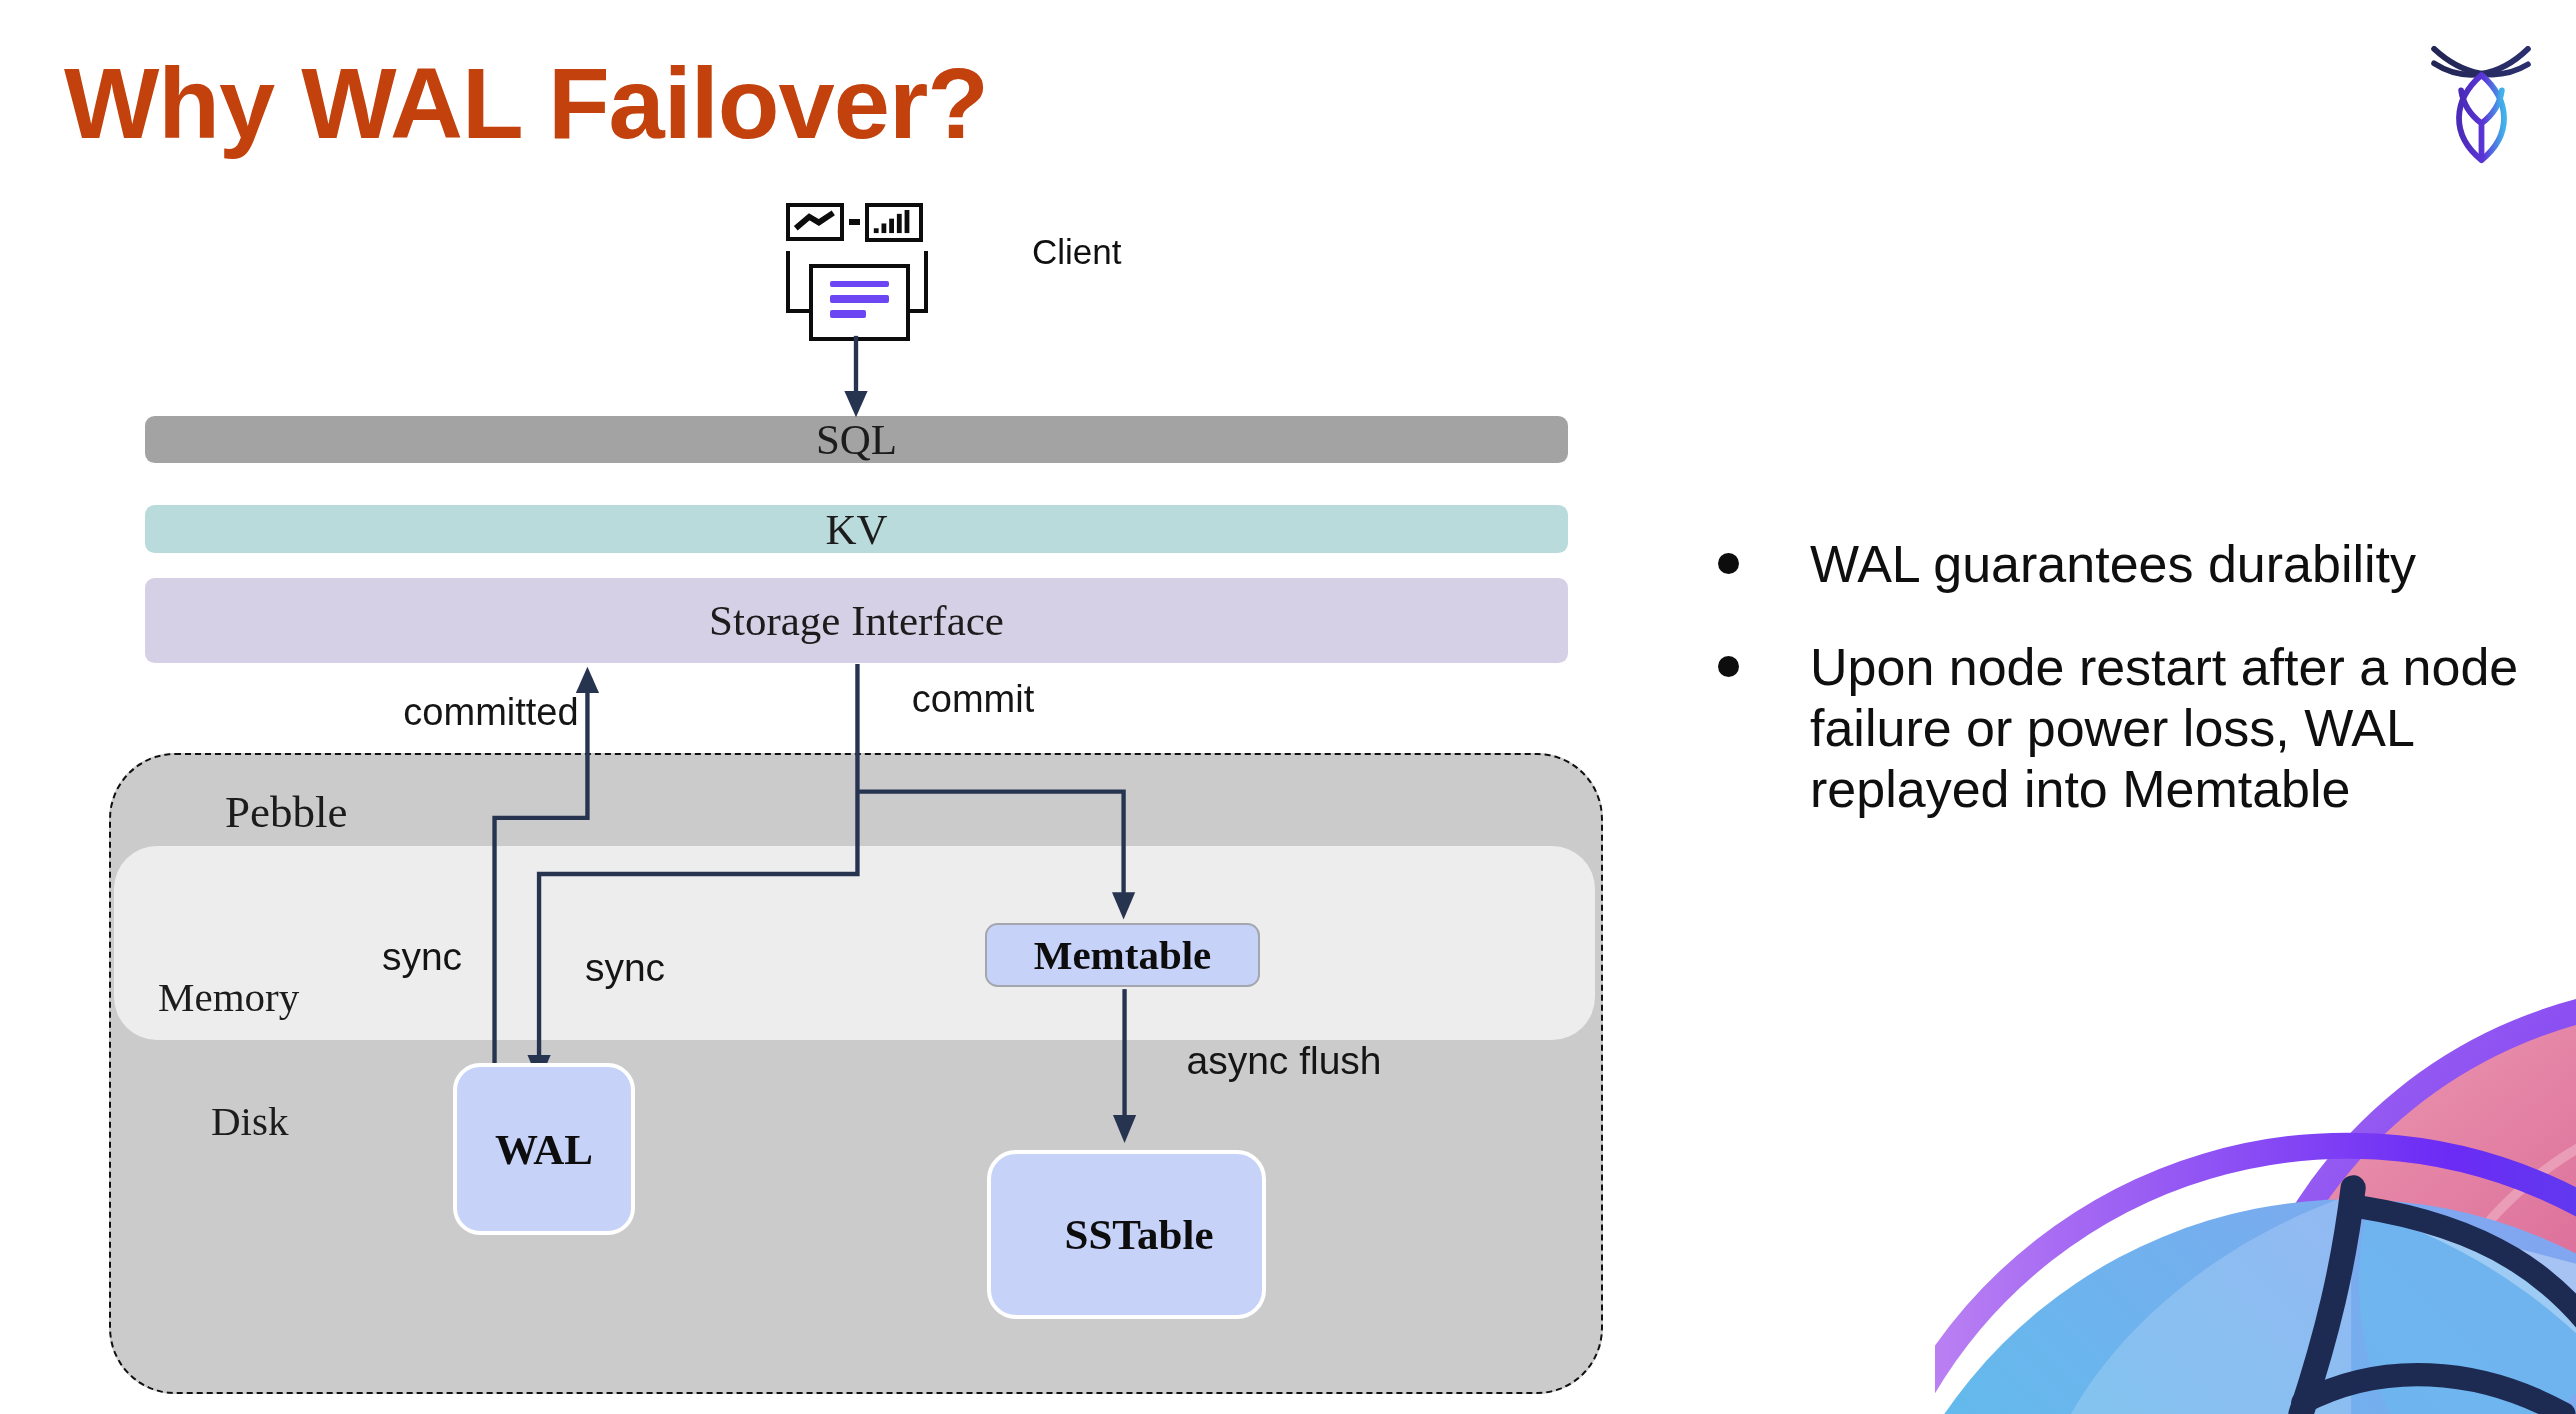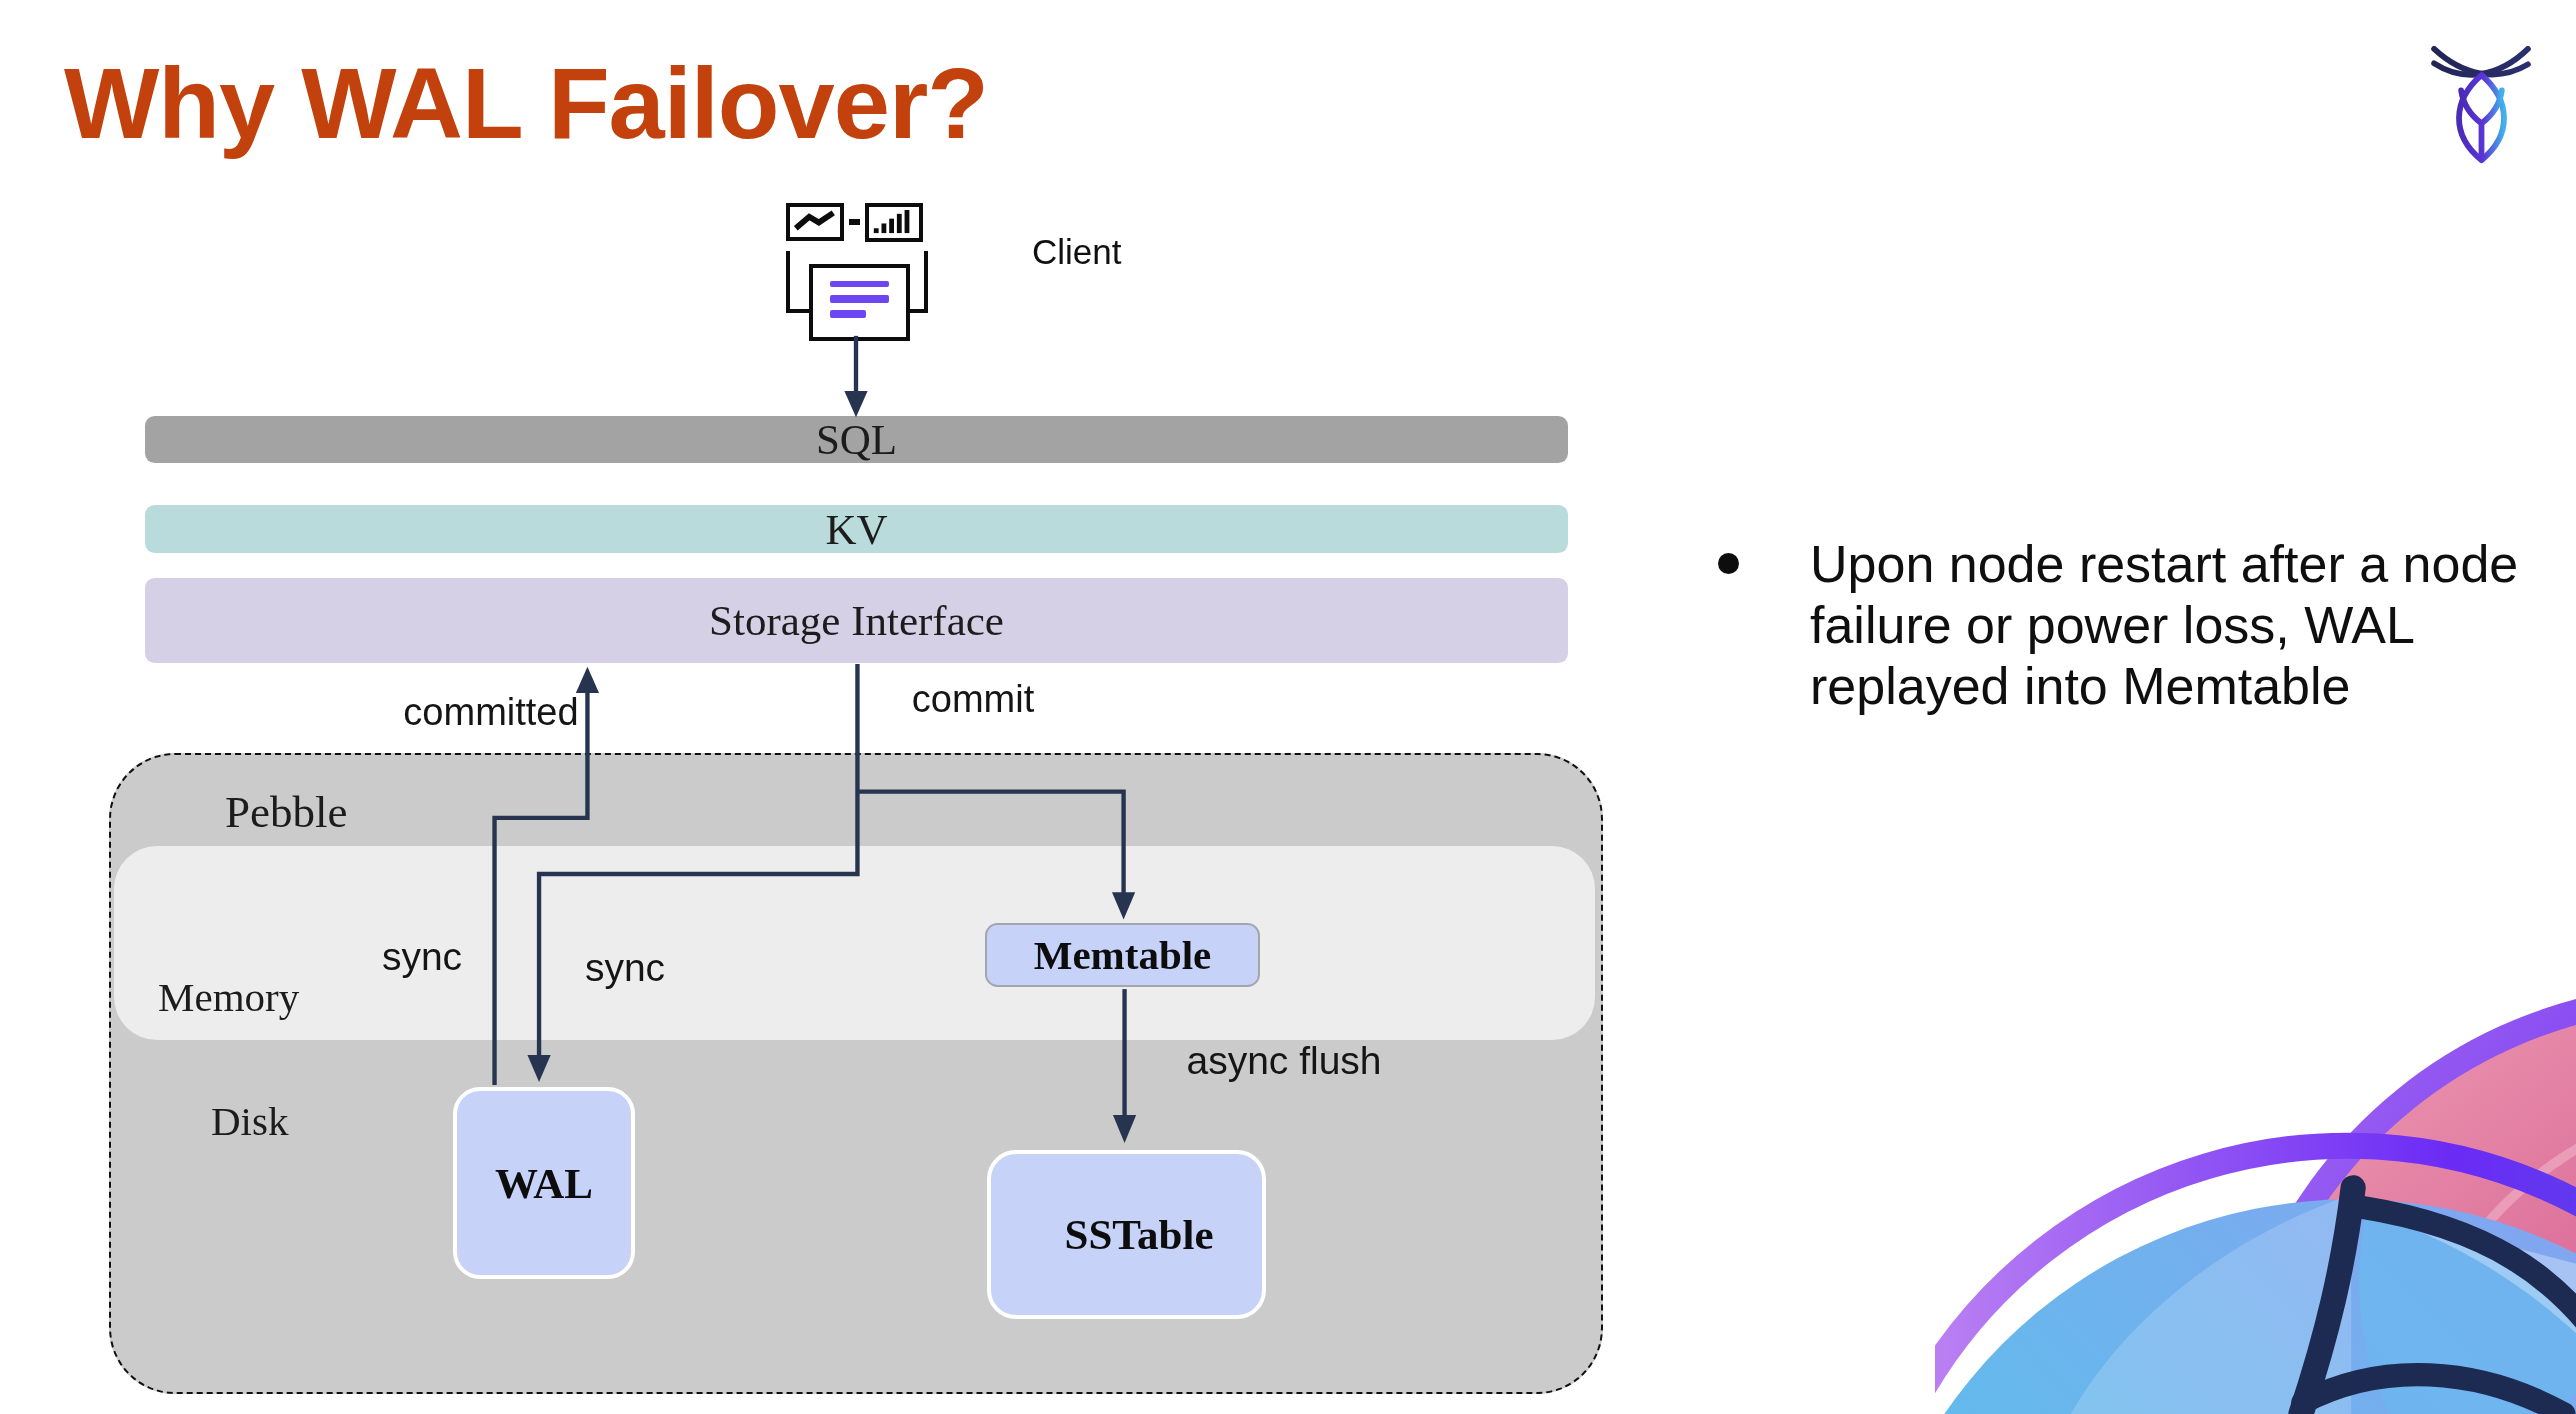--- a/index.html
+++ b/index.html
@@ -52,21 +52,21 @@
   .region-label{
     font-family:"Liberation Serif",serif;color:#1c1c1c;
   }
 
   
   .node{
     background:#c6d2f8;box-sizing:border-box;
     display:flex;align-items:center;justify-content:center;
     font-family:"Liberation Serif",serif;font-weight:700;color:#0d0d0d;
   }
-  .node.wal{left:453px;top:1087px;width:182px;height:192px;border:4.8px solid #ffffff;border-radius:27px;font-size:43px;}
+  .node.wal{left:453px;top:1063px;width:182px;height:172px;border:4.8px solid #ffffff;border-radius:27px;font-size:43px;}
   .node.memtable{left:985px;top:923px;width:275px;height:64px;border:2.9px solid #a3a6ad;border-radius:12.6px;font-size:41px;}
   .node.sstable{left:987px;top:1150px;width:279px;height:169px;border:4.8px solid #ffffff;border-radius:29px;font-size:43px;padding-left:25px;}
 
   
   .edge-label{font-size:39px;color:#151515;white-space:nowrap;}
   .center-x{transform:translateX(-50%);}
 
   
   .bullets{left:1718px;top:534px;width:803px;}
   .bullet{display:flex;align-items:flex-start;}
@@ -175,20 +175,24 @@
 <div class="abs node memtable">
   <span>Memtable</span>
 </div>
 <div class="abs node sstable">
   <span>SSTable</span>
 </div>
 
 <div class="abs bullets">
   <div class="bullet">
     <div class="bullet-dot"></div>
+    <div class="bullet-text">WAL guarantees durability</div>
+  </div>
+  <div class="bullet">
+    <div class="bullet-dot"></div>
     <div class="bullet-text">Upon node restart after a node failure or power loss, WAL replayed into Memtable</div>
   </div>
 </div>
 
 <svg class="abs" style="left:1935px;top:948px;" width="641" height="466" viewBox="0 0 662 482">
   <defs>
     <linearGradient id="lg-pink" x1="0" y1="0" x2="0.8" y2="1">
       <stop offset="0" stop-color="#f0a0b4"></stop>
       <stop offset="0.45" stop-color="#d76394"></stop>
       <stop offset="1" stop-color="#c03c7e"></stop>

